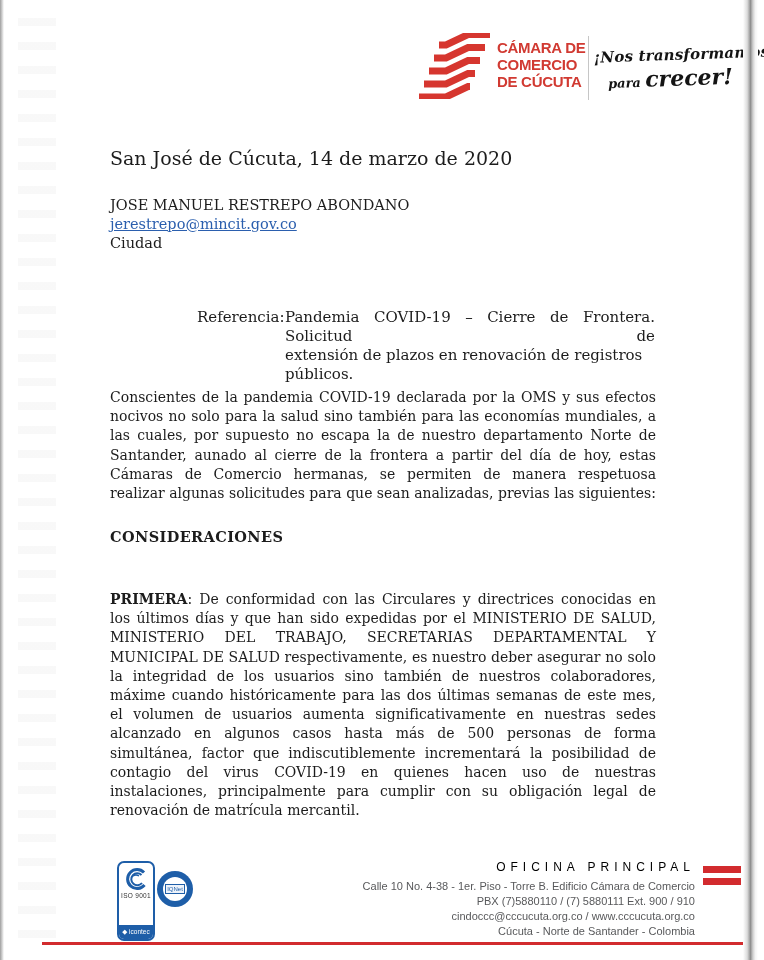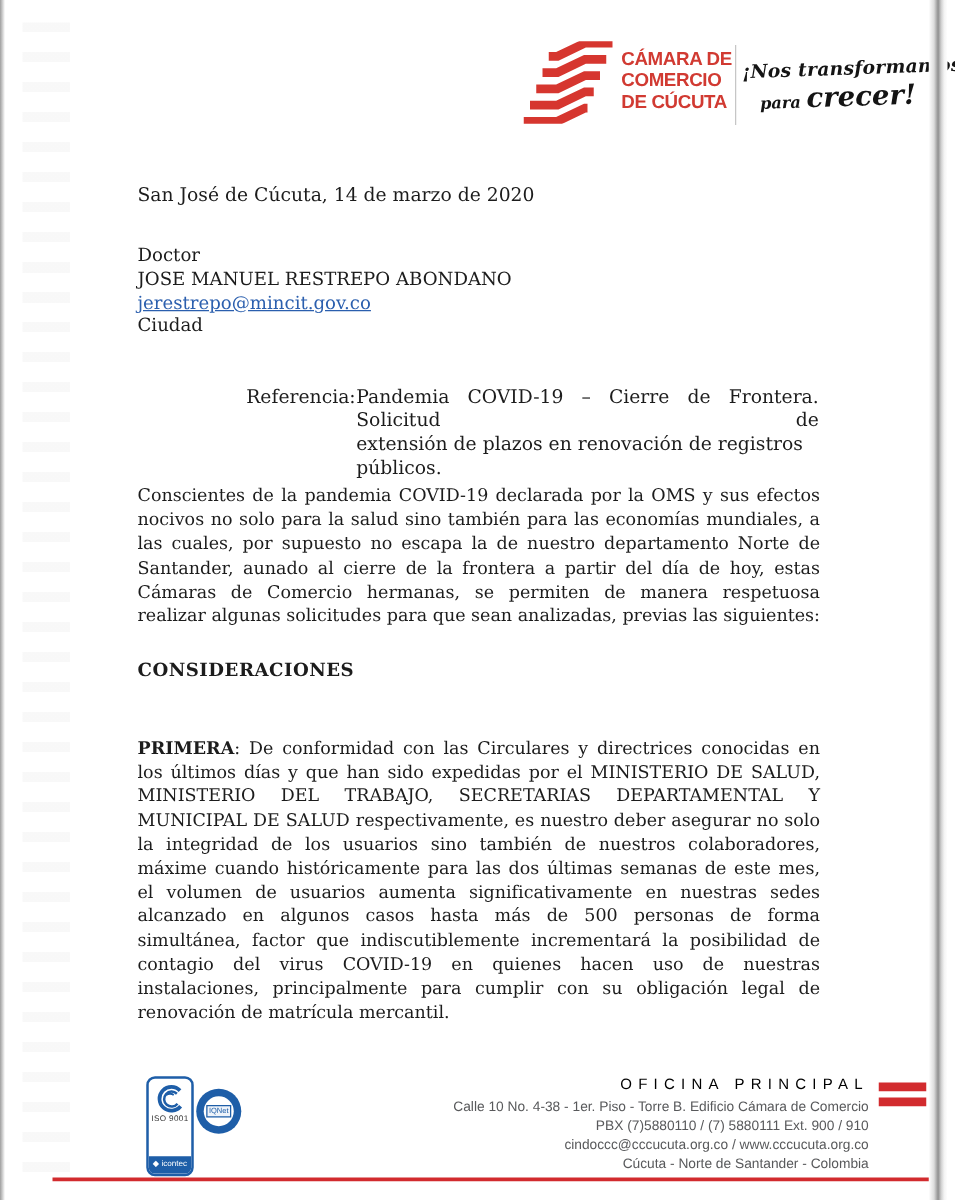--- a/index.html
+++ b/index.html
@@ -24,21 +24,21 @@
     font-family:"Liberation Sans",sans-serif; font-weight:700; font-size:15px;
     line-height:17px; letter-spacing:-0.3px; color:#d13a32; }
   .brand-divider { position:absolute; left:588px; top:36px; width:1px; height:64px; background:#c6c6c6; }
   .tagline { position:absolute; left:594px; top:46px; width:152px; text-align:center;
     font-family:"DejaVu Serif",serif; font-style:italic; color:#141414; transform:rotate(-2deg); }
   .tagline .t1 { font-size:15px; font-weight:700; letter-spacing:0.2px; white-space:nowrap; }
   .tagline .t2 { font-size:13px; font-weight:700; margin-top:1px; }
   .tagline .t2 .big { font-size:22px; font-weight:700; }
 
   
-  .date { position:absolute; left:110px; top:147px; font-size:15px; }
+  .date { position:absolute; left:110px; top:147px; font-size:19px; }
   .recipient { position:absolute; left:110px; top:196px; font-size:14.5px; line-height:18.8px; }
   .recipient a { color:#2b5fae; text-decoration:underline; }
   .reference { position:absolute; left:197px; top:308px; width:460px; display:flex; font-size:15px; line-height:19px; }
   .ref-label { width:88px; flex:none; }
   .ref-text  { width:370px; }
   .ref-l1 { text-align:justify; text-align-last:justify; }
   .salutation { position:absolute; left:110px; top:358px; font-size:14.5px; }
   .para { position:absolute; left:110px; width:546px; font-size:14px; line-height:19.2px; text-align:justify; }
   .para1 { top:388px; }
   .heading { position:absolute; left:110px; top:528px; width:546px; text-align:left;
@@ -94,21 +94,20 @@
   </div>
   <div class="brand-divider"></div>
   <div class="tagline">
     <div class="t1">¡Nos transformamos</div>
     <div class="t2"><span>para </span><span class="big">crecer</span><span class="big">!</span></div>
   </div>
 
   <div class="date">San José de Cúcuta, 14 de marzo de 2020</div>
 
   <div class="recipient">
-    <div>Doctor</div>
     <div>JOSE MANUEL RESTREPO ABONDANO</div>
     <div><a href="#">jerestrepo@mincit.gov.co</a></div>
     <div>Ciudad</div>
   </div>
 
   <div class="reference">
     <div class="ref-label">Referencia:</div>
     <div class="ref-text">
       <div class="ref-l1">Pandemia COVID-19 – Cierre de Frontera. Solicitud de</div>
       <div>extensión de plazos en renovación de registros públicos.</div>

